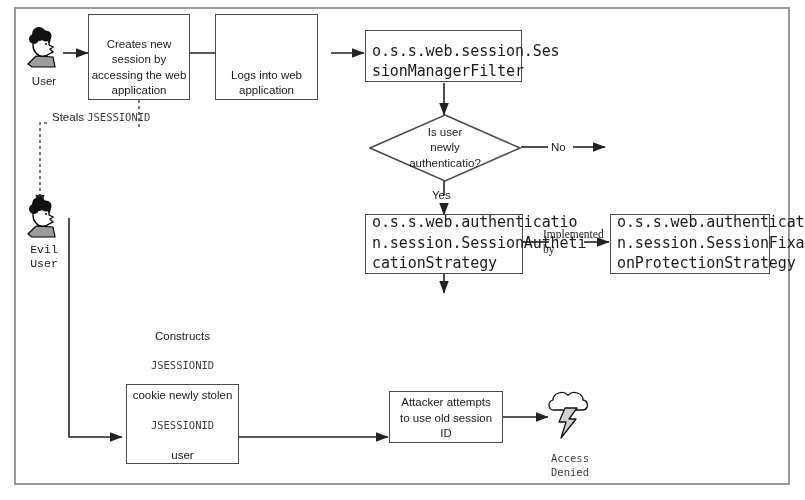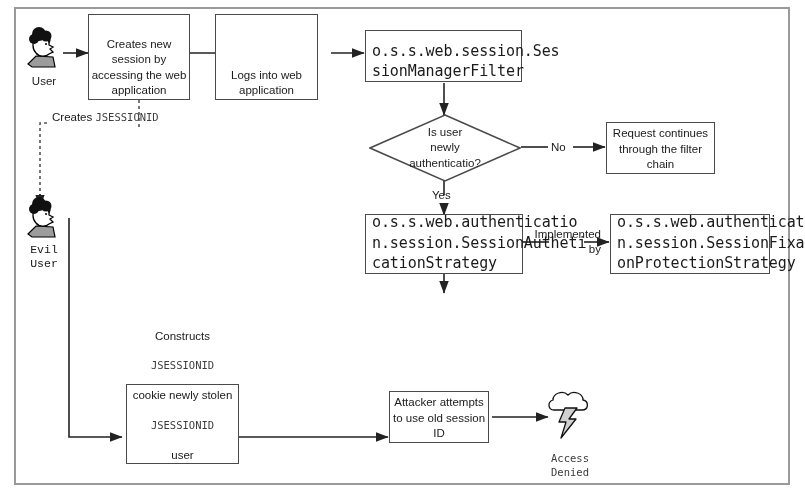--- a/index.html
+++ b/index.html
@@ -239,25 +239,20 @@
 
   <div class="diamond-wrap" style="left:369px; top:114px; width:152px; height:68px;">
     <svg width="152" height="68" viewBox="0 0 152 68" xmlns="http://www.w3.org/2000/svg">
       <polygon points="76,1 151,34 76,67 1,34" fill="#ffffff" stroke="#4a4a4a" stroke-width="1.5"></polygon>
     </svg>
     <div class="diamond-label">Is user
 newly
 authenticatio?</div>
   </div>
 
-  <div class="node sans" style="left:606px; top:122px; width:109px; height:52px;">
-    <span class="txt">Request continues
-through the filter
-chain</span>
-  </div>
 
   <div class="node mono" style="left:365px; top:214px; width:158px; height:60px;">
     <span class="txt">o.s.s.web.authenticatio
 n.session.SessionAutheti
 cationStrategy</span>
   </div>
 
   <div class="node mono" style="left:610px; top:214px; width:160px; height:60px;">
     <span class="txt">o.s.s.web.authenticatio
 n.session.SessionFixati
@@ -269,35 +264,35 @@
                             font-family:'Liberation Sans',sans-serif; font-size:11.5px;">
     <span class="txt" style="line-height:1.3;">
       <span>Constructs</span><br>
       <span class="mono-inline">JSESSIONID</span><br>
       <span>cookie newly stolen</span><br>
       <span class="mono-inline">JSESSIONID</span><br>
       <span>user</span>
     </span>
   </div>
 
-  <div class="node sans" style="left:389px; top:391px; width:100px; height:52px;">
+  <div class="node sans" style="left:389px; top:391px; width:114px; height:52px;">
     <span class="txt">Attacker attempts
 to use old session
 ID</span>
   </div>
 
   <div class="edgelabel" style="left:551px; top:140px;">No</div>
 
   <div class="edgelabel" style="left:432px; top:188px;">Yes</div>
 
-  <div class="edgelabel ctr" style="left:529px; top:227px; width:72px; white-space:pre-line; text-align:right;">Implemented
+  <div class="edgelabel ctr" style="left:543px; top:227px; width:72px; white-space:pre-line; text-align:left;font-family:Liberation Serif, serif;">Implemented
 by</div>
 
   <div class="mixed-label" style="left:52px; top:111px;">
-    <span>Creates </span><span class="mn">JSESSIONID</span>
+    <span>Steals </span><span class="mn">JSESSIONID</span>
   </div>
 
   <div class="actor" style="left:541px; top:388px; width:56px; height:62px;">
     <svg width="56" height="62" viewBox="0 0 56 62" xmlns="http://www.w3.org/2000/svg">
 
       <path d="M13,22 C7,22 6,14 12,12 C12,5 22,2 27,7 C32,2 42,5 42,12
                C48,13 48,22 41,22 Z" fill="#ffffff" stroke="#111111" stroke-width="1.3"></path>
 
       <path d="M24,20 L36,20 L28,31 L35,31 L20,50 L25,34 L18,34 Z" fill="#d0d0d0" stroke="#111111" stroke-width="1.3" stroke-linejoin="round"></path>
     </svg>

